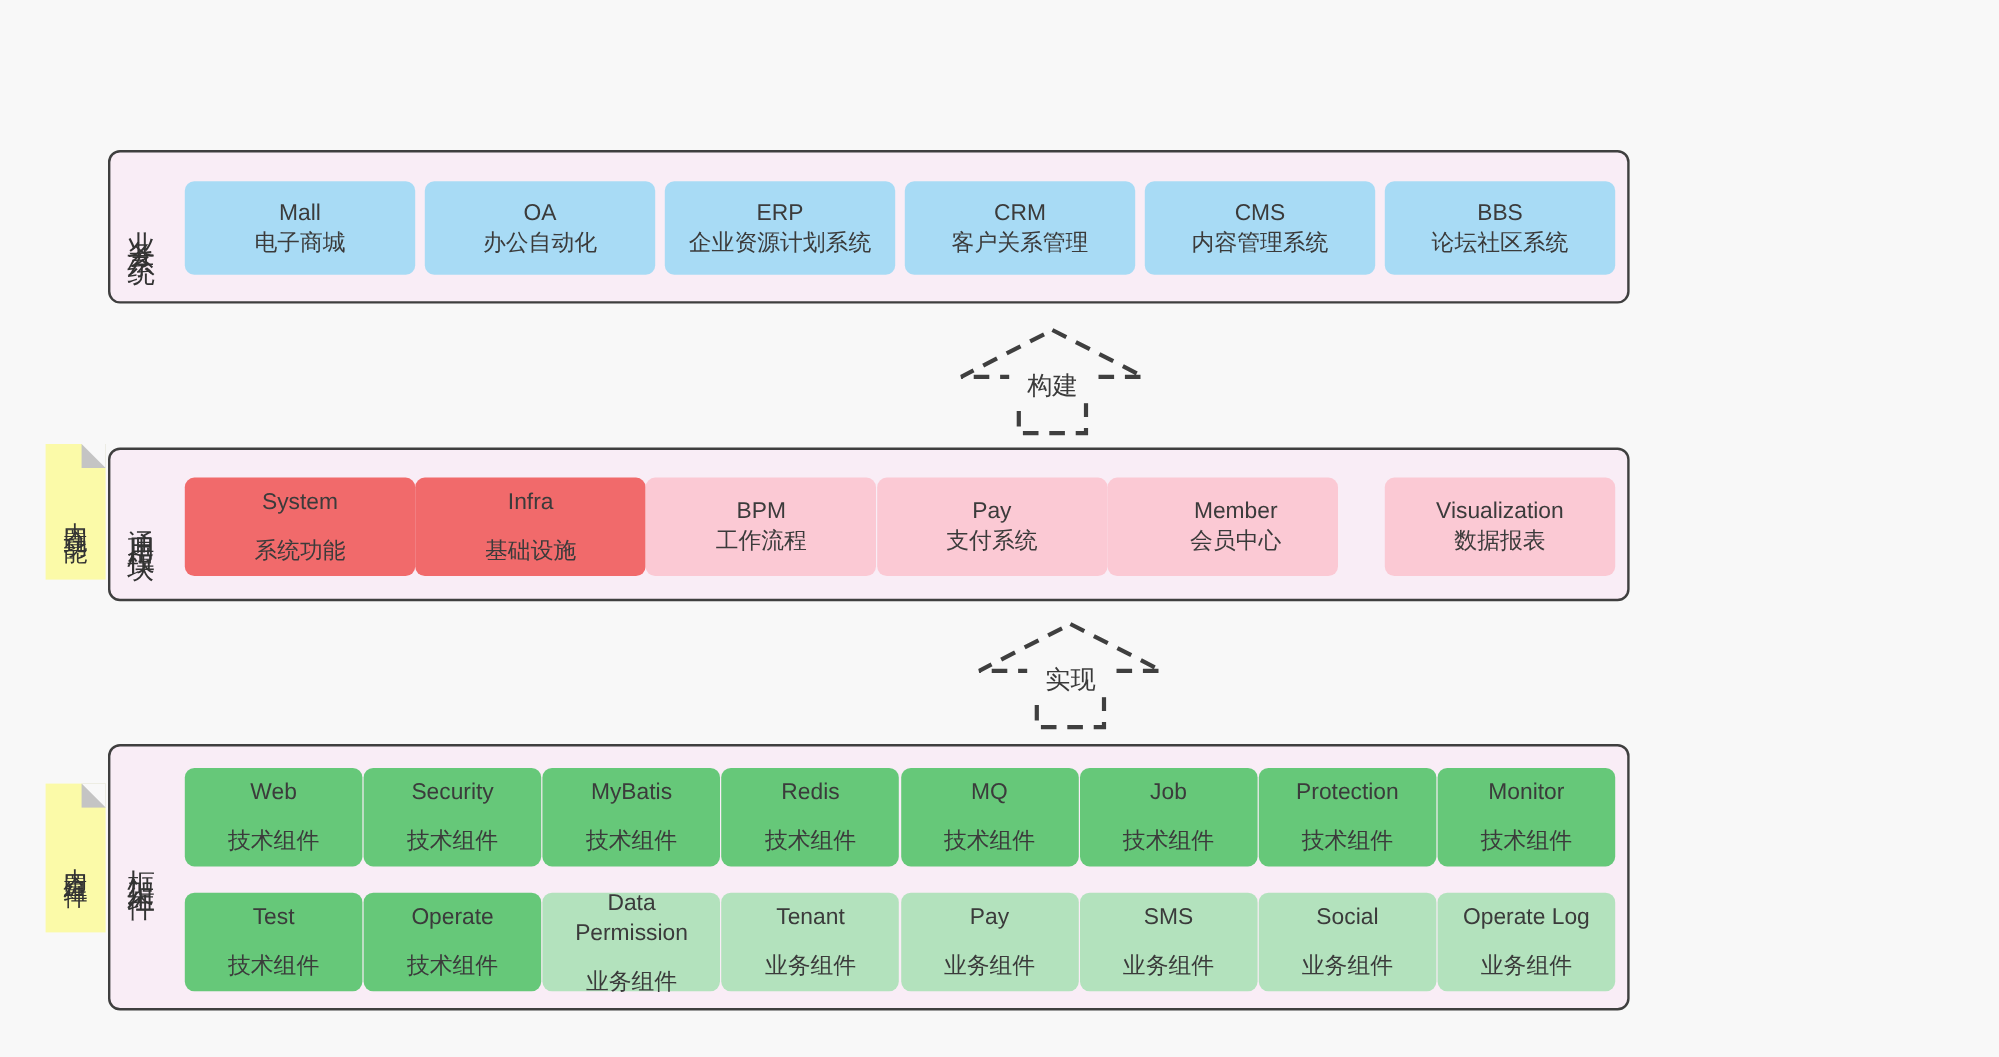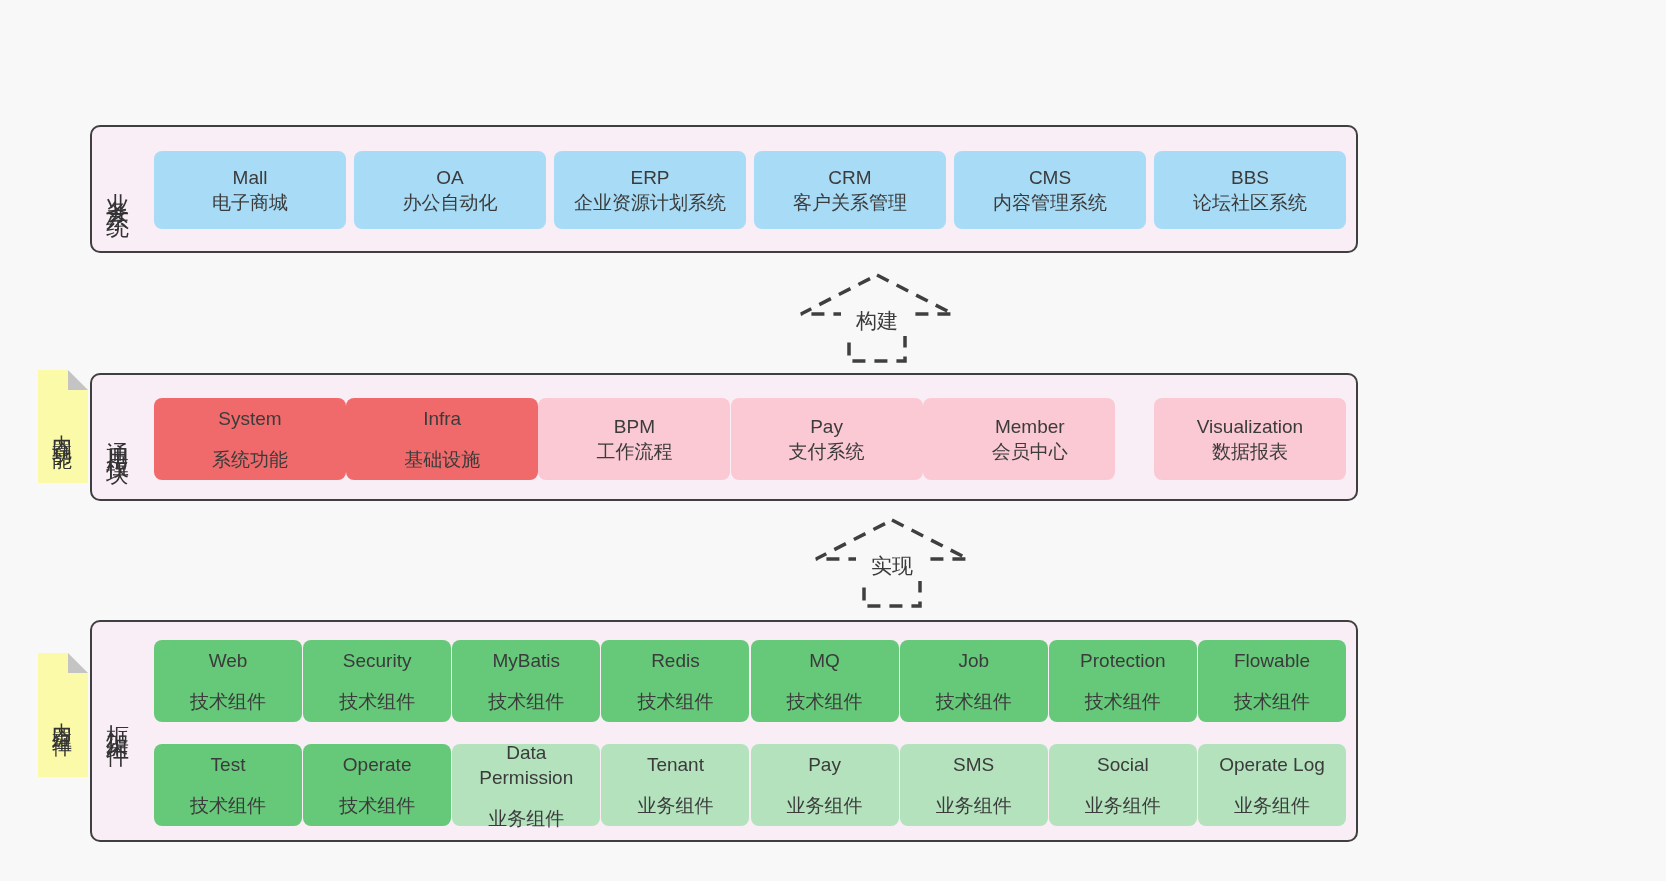--- a/index.html
+++ b/index.html
@@ -169,21 +169,21 @@
     </div>
     <div class="box green w148">
       <div>Job</div>
       <div>技术组件</div>
     </div>
     <div class="box green w148">
       <div>Protection</div>
       <div>技术组件</div>
     </div>
     <div class="box green w148">
-      <div>Flowable</div>
+      <div>Monitor</div>
       <div>技术组件</div>
     </div>
   </div>
   <div class="boxes" style="top:122px;">
     <div class="box green w148">
       <div>Test</div>
       <div>技术组件</div>
     </div>
     <div class="box green w148">
       <div>Operate</div>

